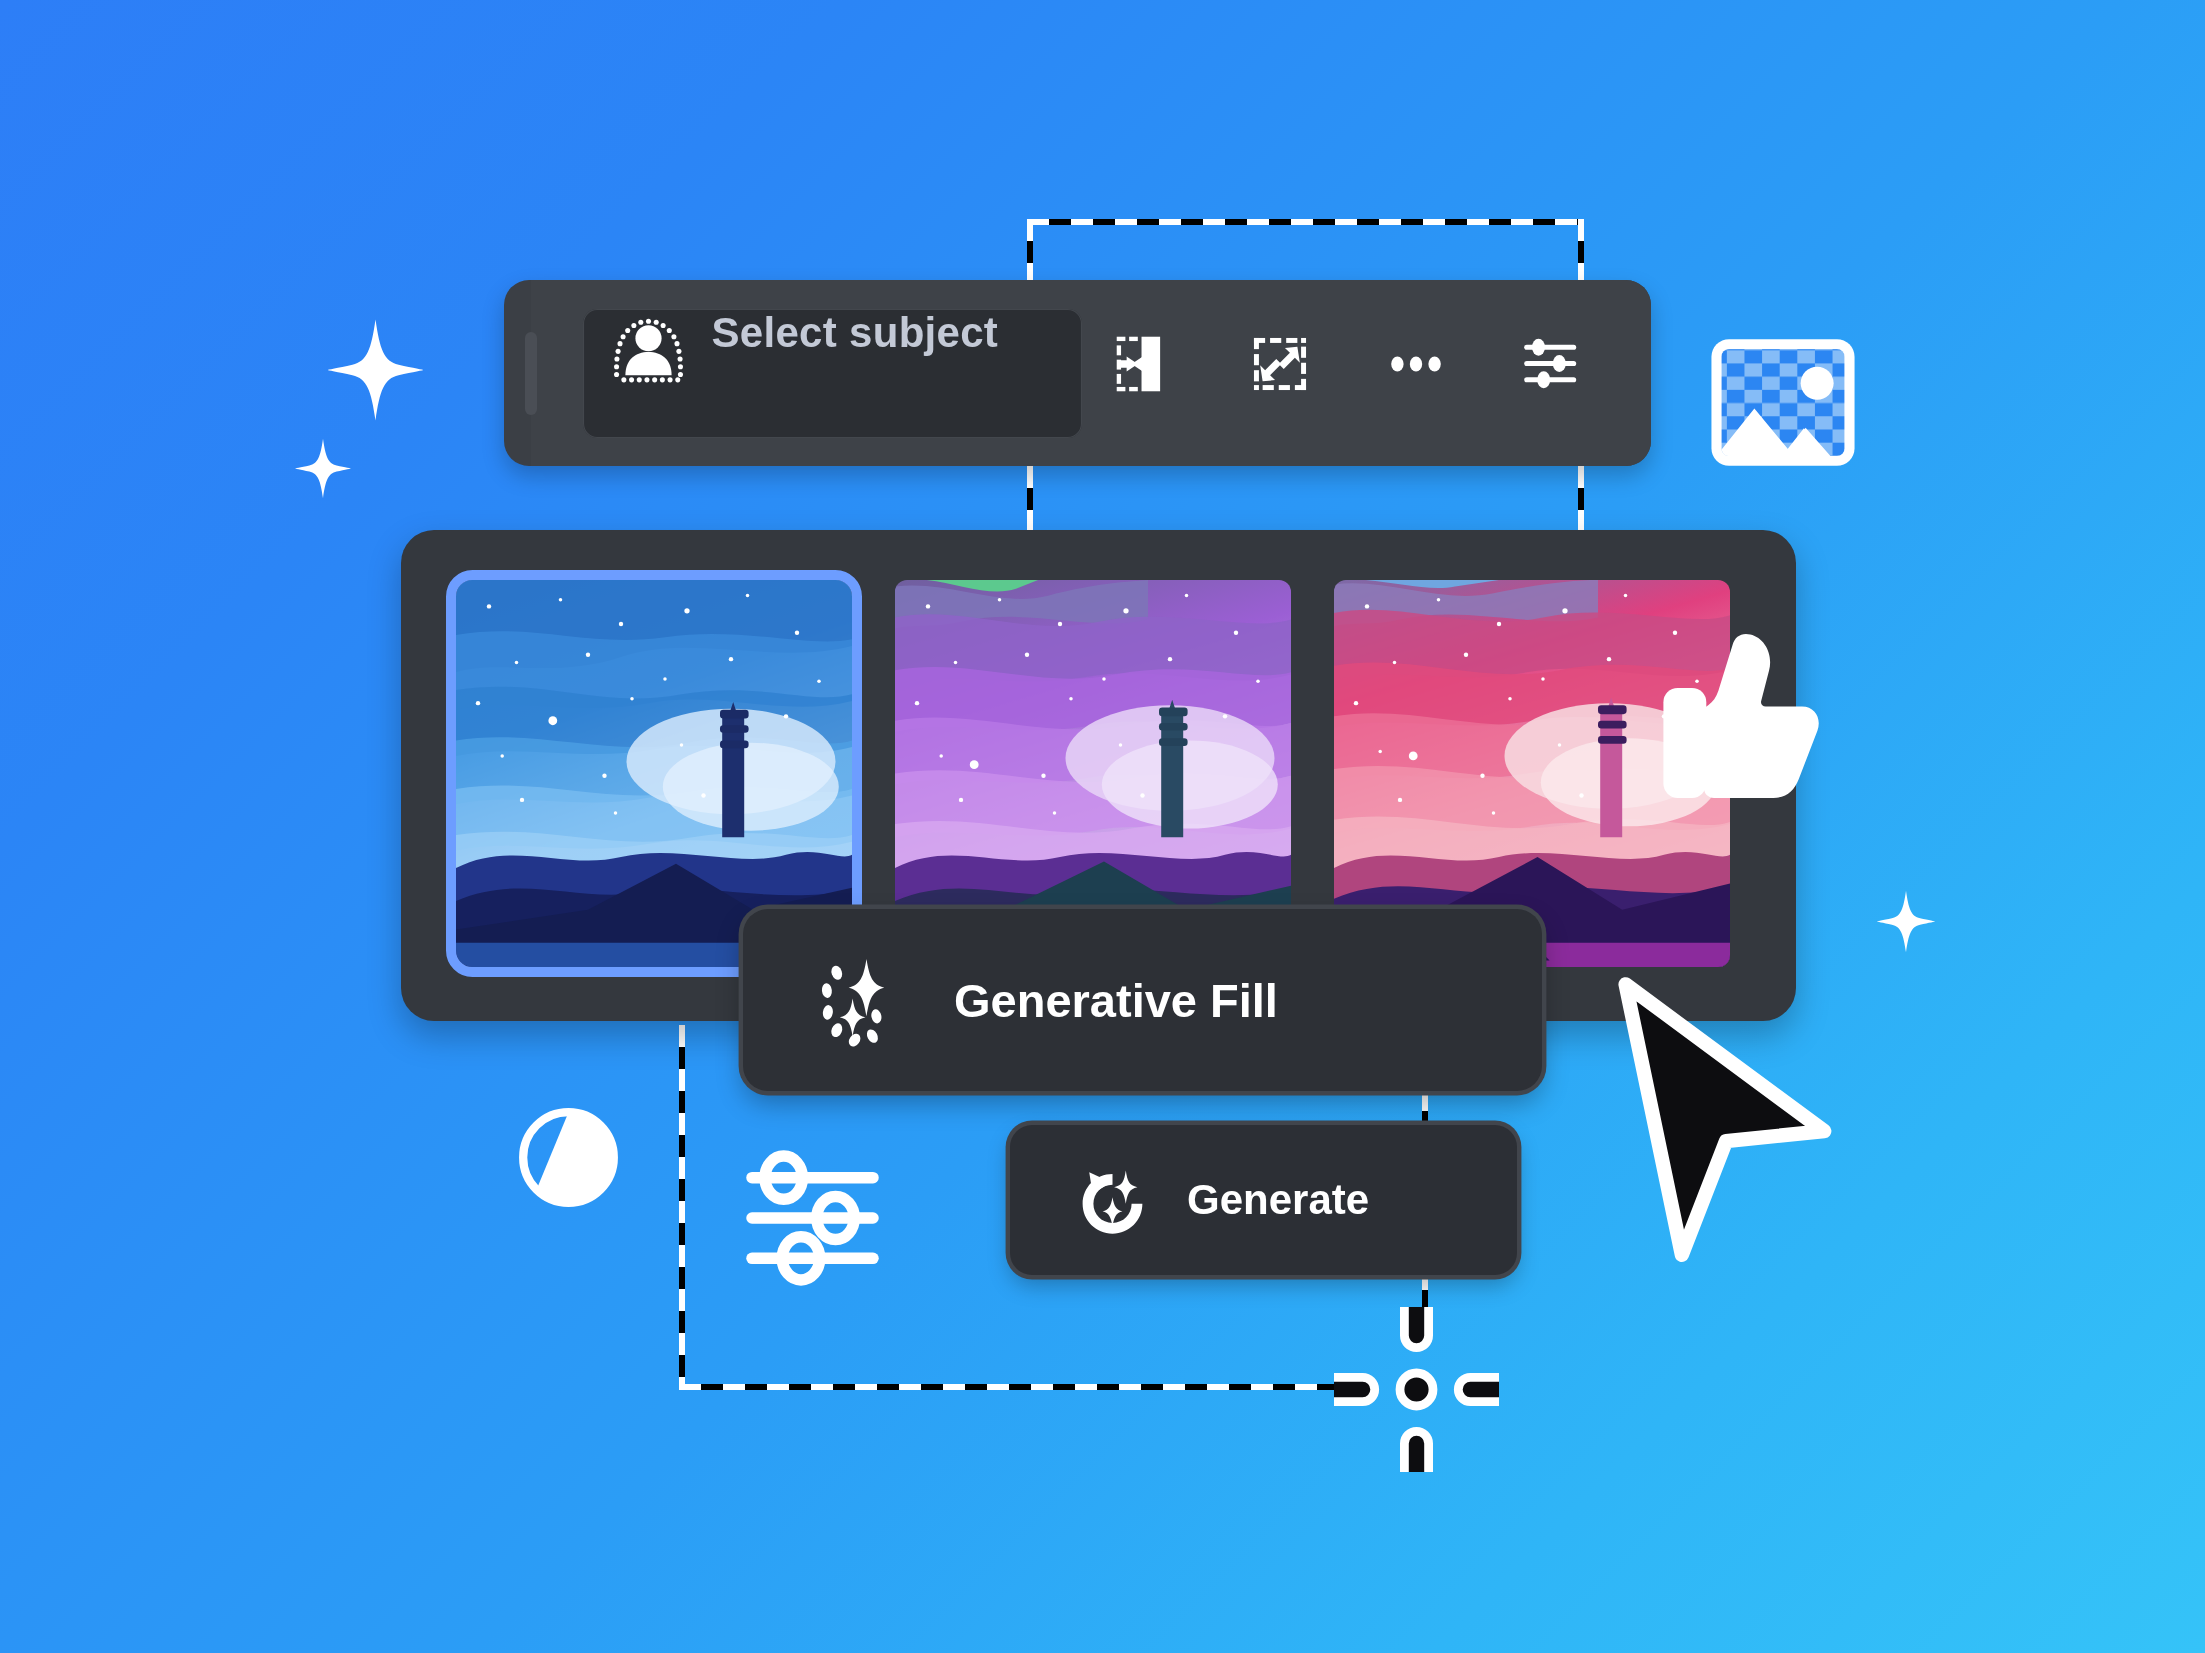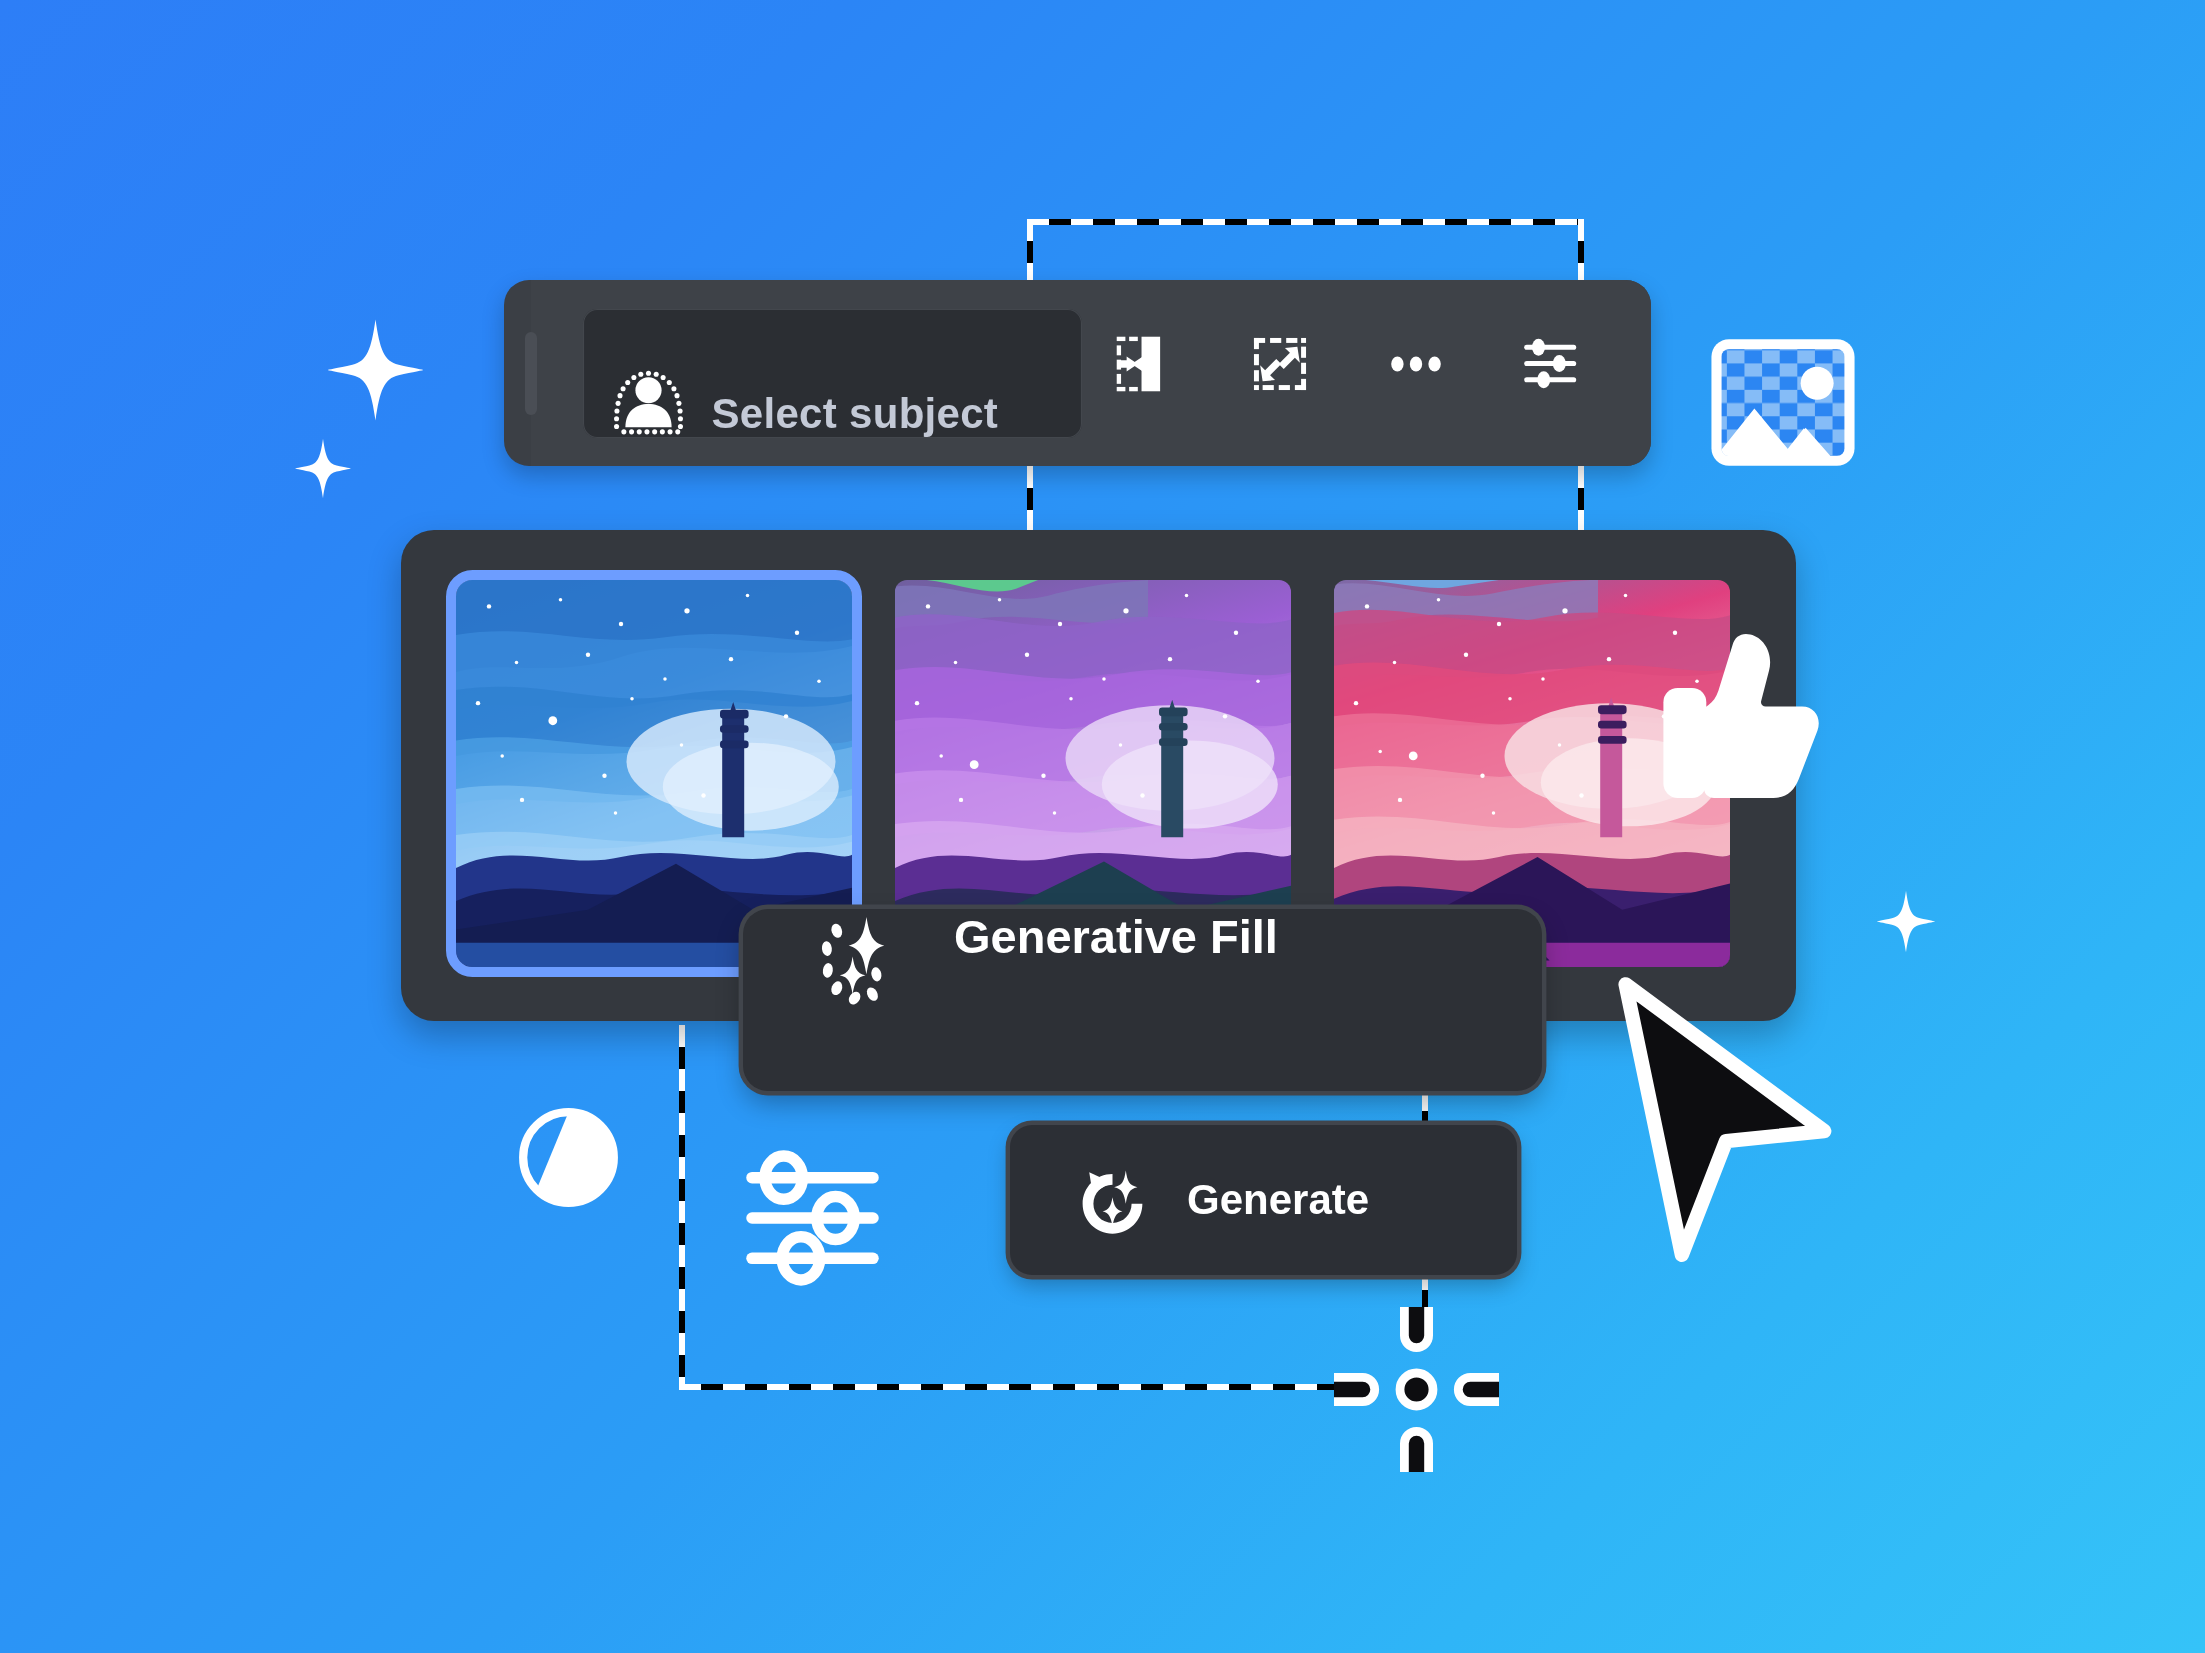--- a/index.html
+++ b/index.html
@@ -32,21 +32,21 @@
     position:absolute; left:26.5px; top:0; width:1120px; height:186px;
     background:#3e4248; border-radius:0 25px 25px 0;
   }
   .tb-grip {
     position:absolute; left:525px; top:332px; width:12px; height:83px;
     background:#4a4e55; border-radius:6px;
   }
   .select-subject-btn {
     position:absolute; left:583px; top:309px; width:499px; height:129px;
     background:#2b2e33; border-radius:14.3px;
-    display:flex; align-items:flex-end; gap:25px; padding-left:26.5px;
+    display:flex; align-items:flex-start; gap:25px; padding-left:26.5px;
     box-shadow: inset 0 0 0 1.1px #43474d;
   }
   .select-subject-label {
     color:#c3c9d6; font-size:42px; font-weight:600; letter-spacing:0.3px;
     white-space:nowrap;
   }
   .tb-icons { position:absolute; left:1111px; top:331px; display:flex; align-items:center; gap:71px; }
   .tb-icon { width:65px; height:65px; display:flex; align-items:center; justify-content:center; cursor:pointer; }
 
   
@@ -57,21 +57,21 @@
   }
   .thumbs { position:absolute; left:55px; top:50px; display:flex; gap:43px; }
   .thumb { width:396px; height:387px; border-radius:12px; position:relative; overflow:hidden; }
   .thumb.selected { outline:10px solid #6d9dff; outline-offset:0px; border-radius:16.5px; }
 
   
   .genfill {
     position:absolute; left:743px; top:909px; width:799px; height:182px;
     background:#2d3036; border-radius:25px;
     box-shadow: 0 0 0 4.4px #41454c, 0 12px 26.5px rgba(0,0,0,.3);
-    display:flex; gap:40px; padding-left:72px;
+    display:flex; align-items:center; gap:40px; padding-left:72px;
   }
   .genfill-label { color:#ffffff; font-size:47px; font-weight:700; white-space:nowrap; }
 
   
   .generate {
     position:absolute; left:1010px; top:1125px; width:507px; height:150px;
     background:#2c2f35; border-radius:22px;
     box-shadow: 0 0 0 4.4px #41454c, 0 10px 22px rgba(0,0,0,.28);
     display:flex; align-items:center; gap:33px; padding-left:61px;
   }

